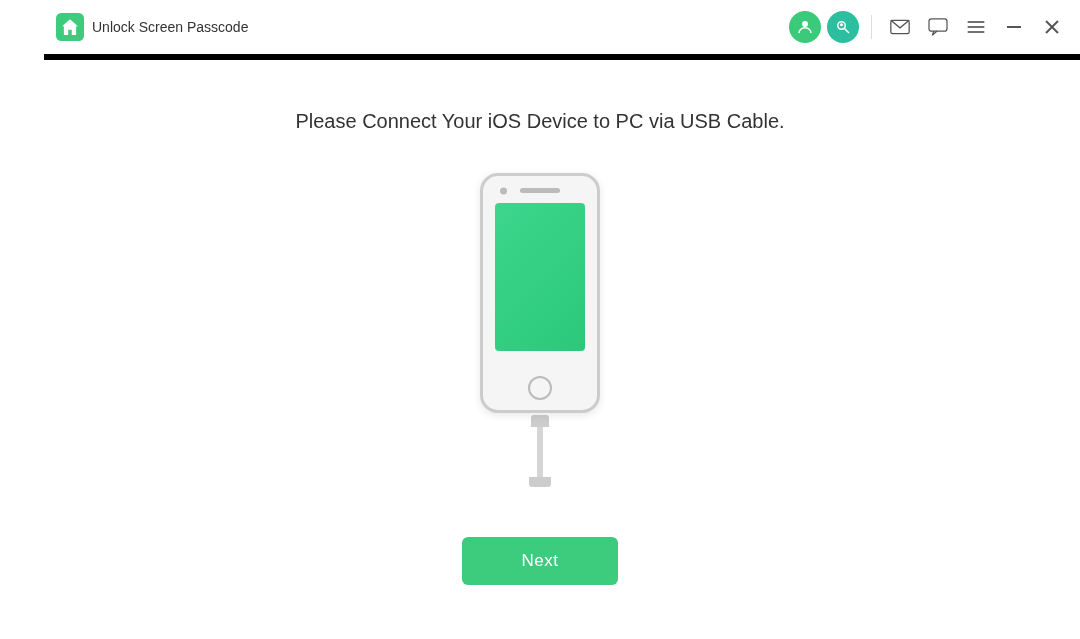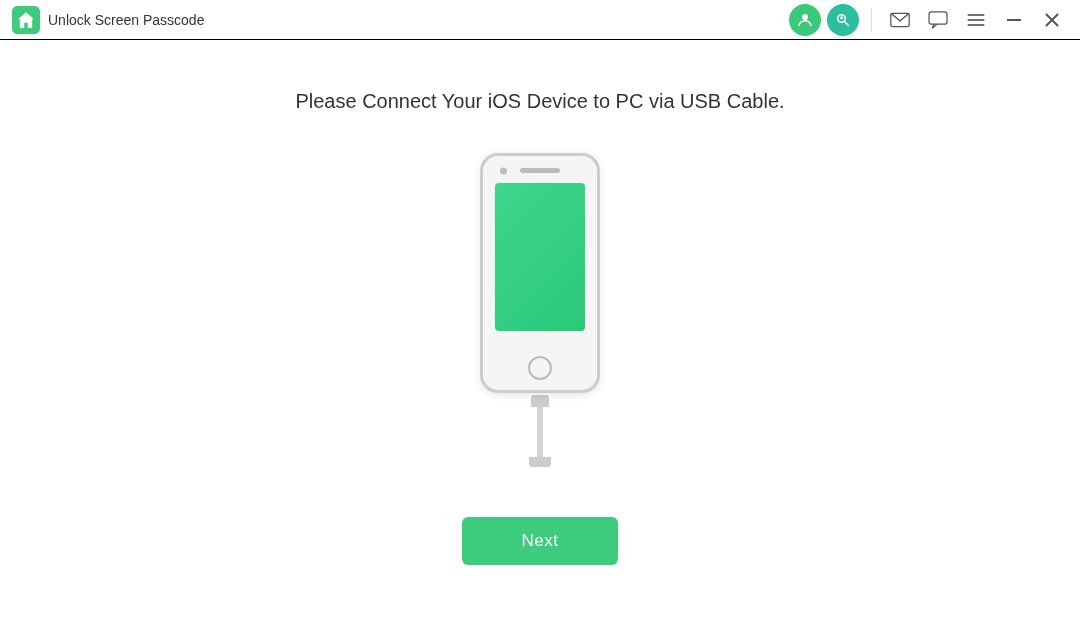--- a/index.html
+++ b/index.html
@@ -9,24 +9,25 @@
       font-family: 'Segoe UI', Arial, sans-serif;
       background: #fff;
       overflow: hidden;
       user-select: none;
     }
 
     
     .titlebar {
       display: flex;
       align-items: center;
-      height: 40px;
+      height: 60px;
       background: #fff;
-      border-bottom: 1px solid #000000;
+      border-bottom: 6px solid #000000;
       padding: 0 12px;
+      margin-left: 44px;
     }
     .titlebar-logo {
       width: 28px;
       height: 28px;
       margin-right: 8px;
     }
     .titlebar-title {
       font-size: 14px;
       color: #333;
       flex: 1;

